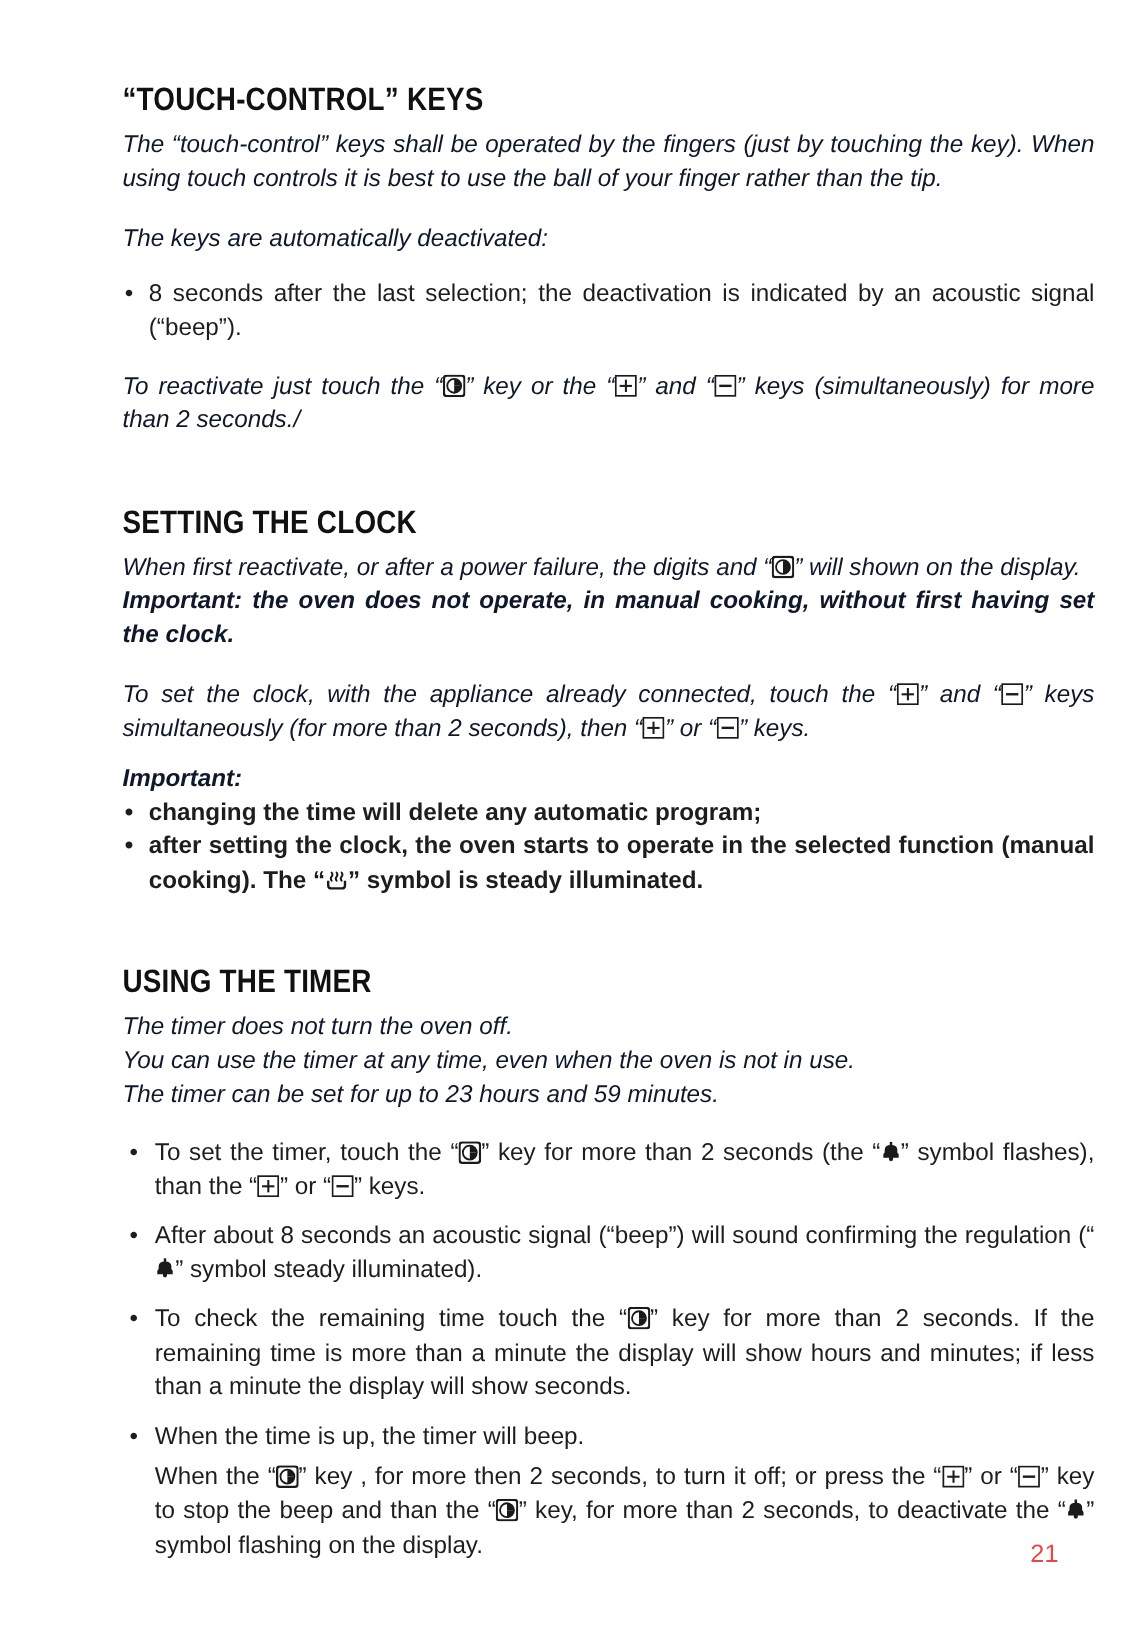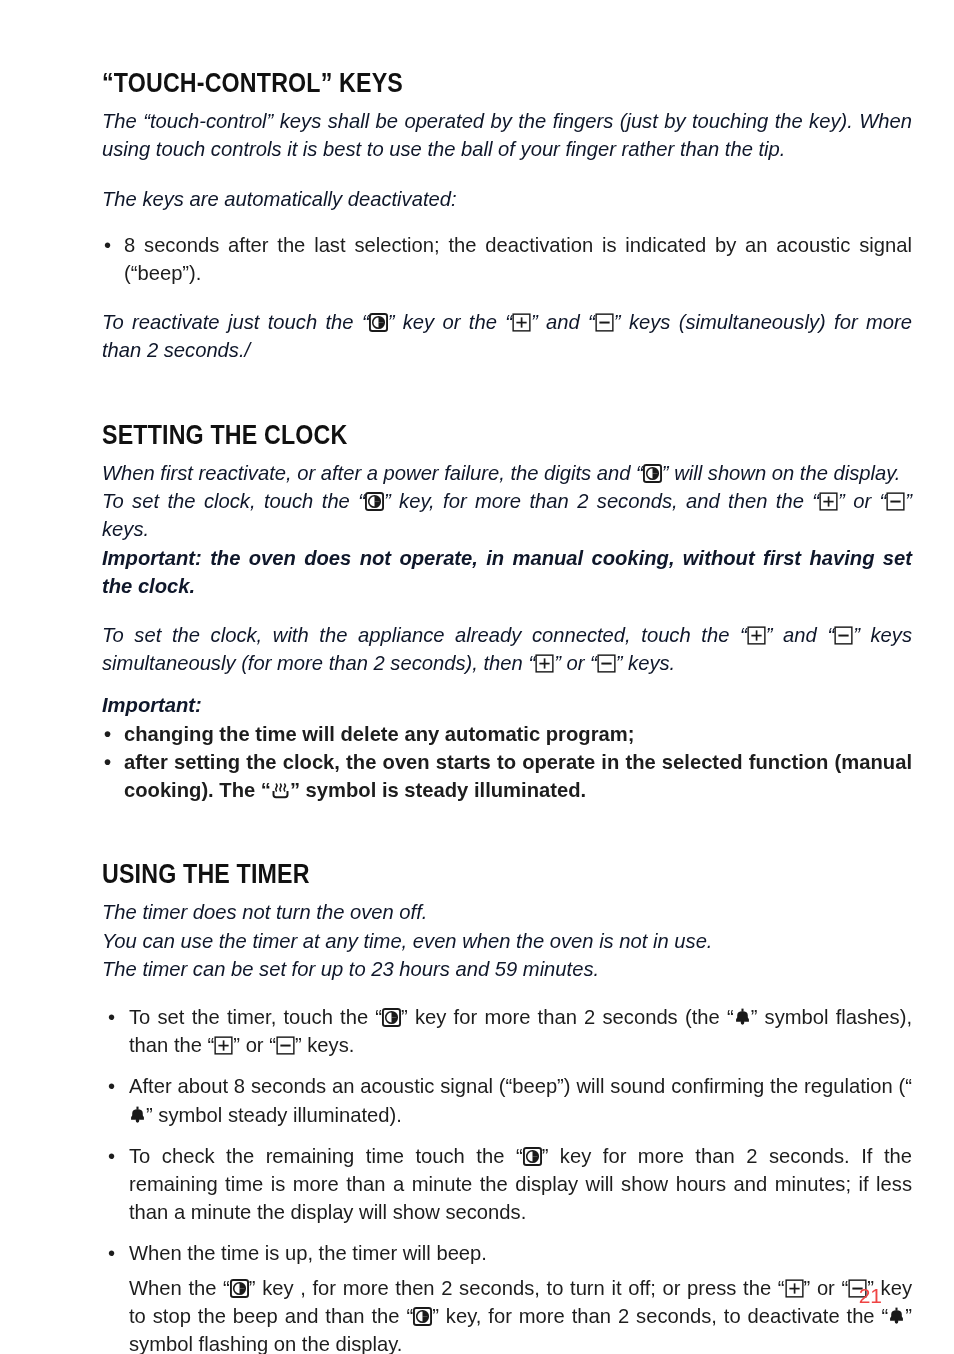--- a/index.html
+++ b/index.html
@@ -187,27 +187,20 @@
           </svg></span><span>” keys (simultaneously) for more than 2 seconds./</span></p>
 
     <div class="block-gap-xl"></div>
 
     <h1 class="section-heading">SETTING THE CLOCK</h1>
 
     <p class="body-text last-line-left"><span>When first reactivate, or after a power failure, the digits and “</span><span class="key key-clock"><svg viewBox="0 0 20 20" width="19" height="19">
             <use href="#sym-clock"></use>
           </svg></span><span>” will shown on the display.</span></p>
 
-    <p class="body-text last-line-left"><span>To set the clock, touch the “</span><span class="key key-clock"><svg viewBox="0 0 20 20" width="19" height="19">
-            <use href="#sym-clock"></use>
-          </svg></span><span>” key, for more than 2 seconds, and then the “</span><span class="key key-plus"><svg viewBox="0 0 20 20" width="19" height="19">
-            <use href="#sym-plus"></use>
-          </svg></span><span>” or “</span><span class="key key-minus"><svg viewBox="0 0 20 20" width="19" height="19">
-            <use href="#sym-minus"></use>
-          </svg></span><span>” keys.</span></p>
 
     <p class="body-text bold-text last-line-left">Important: the oven does not operate, in manual cooking, without first having set the clock.</p>
 
     <p class="body-text gap-before last-line-left"><span>To set the clock, with the appliance already connected, touch the “</span><span class="key key-plus"><svg viewBox="0 0 20 20" width="19" height="19">
             <use href="#sym-plus"></use>
           </svg></span><span>” and “</span><span class="key key-minus"><svg viewBox="0 0 20 20" width="19" height="19">
             <use href="#sym-minus"></use>
           </svg></span><span>” keys simultaneously (for more than 2 seconds), then “</span><span class="key key-plus"><svg viewBox="0 0 20 20" width="19" height="19">
             <use href="#sym-plus"></use>
           </svg></span><span>” or “</span><span class="key key-minus"><svg viewBox="0 0 20 20" width="19" height="19">

